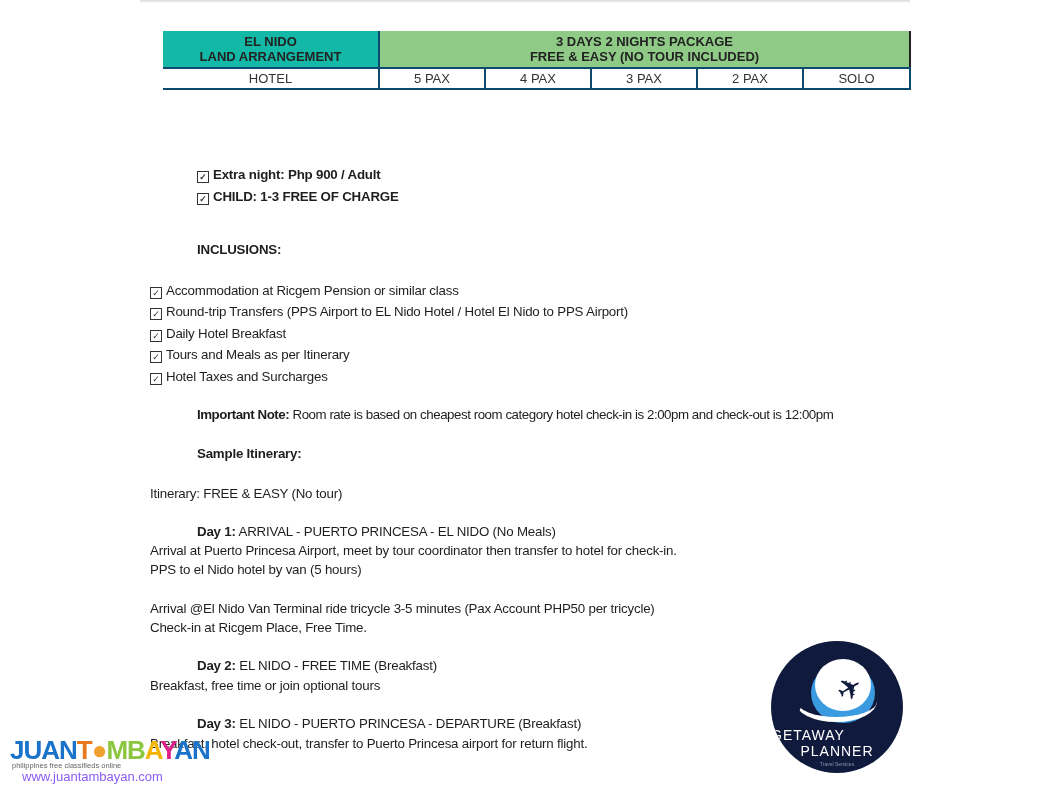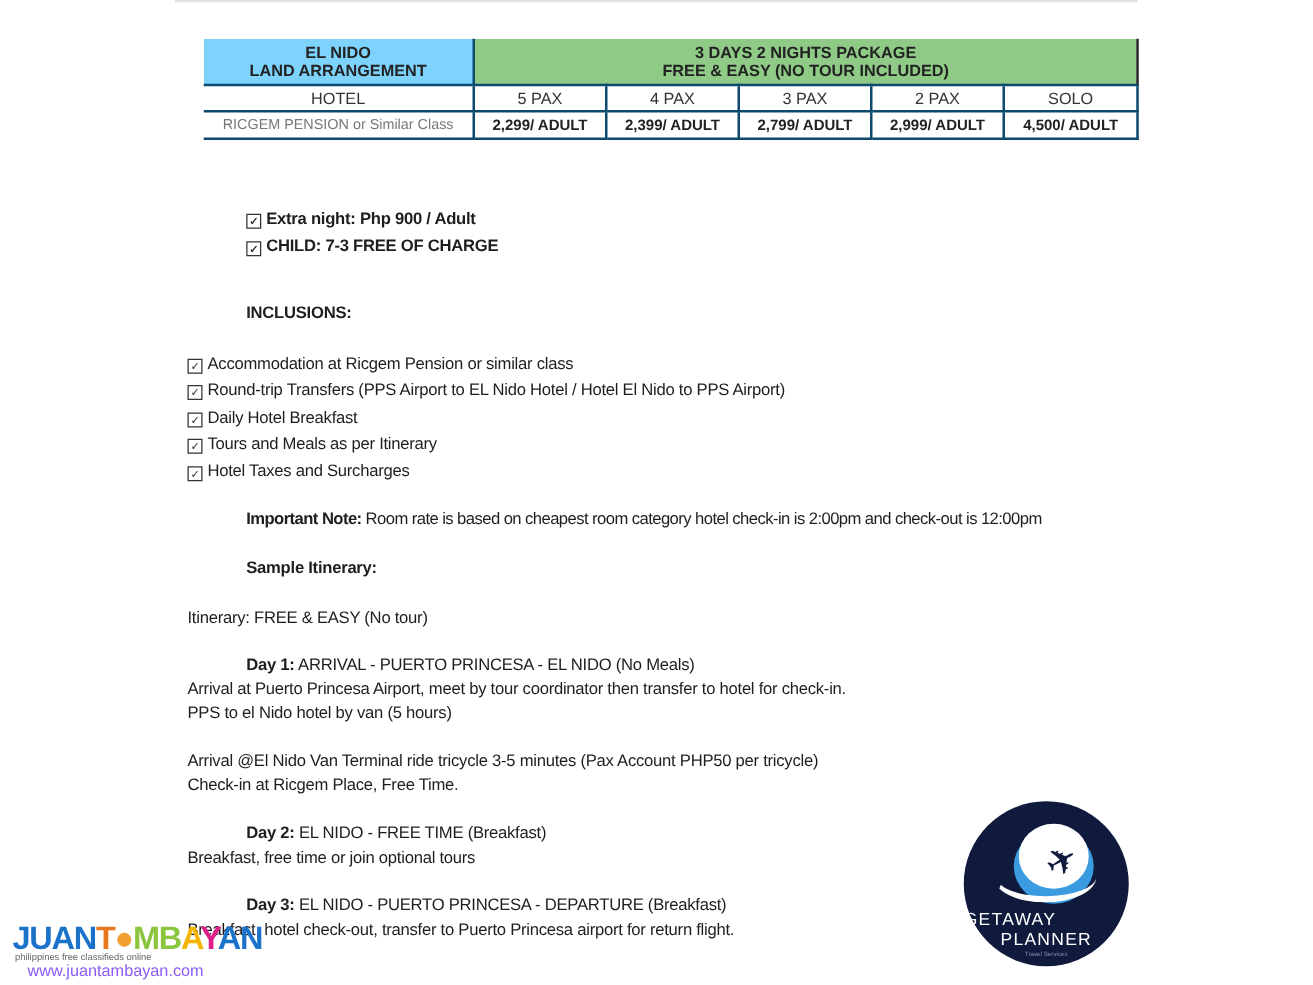--- a/index.html
+++ b/index.html
@@ -14,21 +14,21 @@
   
   .price-table {
     position:absolute; left:163px; top:31px; width:747px;
     border-collapse:collapse; table-layout:fixed;
     font-family:"Liberation Sans", sans-serif;
   }
   .price-table td {
     border:2px solid #0c4a6e; text-align:center; padding:0; overflow:hidden; white-space:nowrap;
   }
   .price-table tr.head td { height:36px; font-weight:bold; font-size:13px; line-height:15px; color:#222; }
-  .price-table td.orange { background:#7dd3fc; border-top:none; border-left:none; }
+  .price-table td.orange { background:#14b8a6; border-top:none; border-left:none; }
   .price-table td.green { background:#8fcb86; border-top:none; border-right:2px solid #222; }
   .price-table tr.cols td { height:19px; font-size:13px; color:#333; }
   .price-table tr.vals td { height:20px; font-size:12px; font-weight:bold; color:#222; }
   .price-table tr.vals td.hotel-name { font-weight:normal; color:#777; font-size:11.5px; }
   .price-table tr.cols td:first-child, .price-table tr.vals td:first-child { border-left:none; }
 
   
   .doc {
     position:absolute; left:150px; top:0; width:780px;
     font-family:"Liberation Sans", sans-serif; font-size:13.3px; color:#1e1e1e;
@@ -94,37 +94,29 @@
     </td>
   </tr>
   <tr class="cols">
     <td>HOTEL</td>
     <td>5 PAX</td>
     <td>4 PAX</td>
     <td>3 PAX</td>
     <td>2 PAX</td>
     <td>SOLO</td>
   </tr>
-  <tr class="vals">
-    <td class="hotel-name">RICGEM PENSION or Similar Class</td>
-    <td>2,299/ ADULT</td>
-    <td>2,399/ ADULT</td>
-    <td>2,799/ ADULT</td>
-    <td>2,999/ ADULT</td>
-    <td>4,500/ ADULT</td>
-  </tr>
 </tbody>
   </table>
 
 <div class="doc">
   <div class="line b" style="top:167px">
     <span class="chk">✓</span><span>Extra night: Php 900 / Adult</span>
   </div>
   <div class="line b" style="top:189px">
-    <span class="chk">✓</span><span>CHILD: 7-3 FREE OF CHARGE</span>
+    <span class="chk">✓</span><span>CHILD: 1-3 FREE OF CHARGE</span>
   </div>
 
   <div class="line b" style="top:242px">INCLUSIONS:</div>
 
   <div class="line" style="top:283px">
     <span class="chk">✓</span><span>Accommodation at Ricgem Pension or similar class</span>
   </div>
   <div class="line" style="top:304px">
     <span class="chk">✓</span><span>Round-trip Transfers (PPS Airport to EL Nido Hotel / Hotel El Nido to PPS Airport)</span>
   </div>

